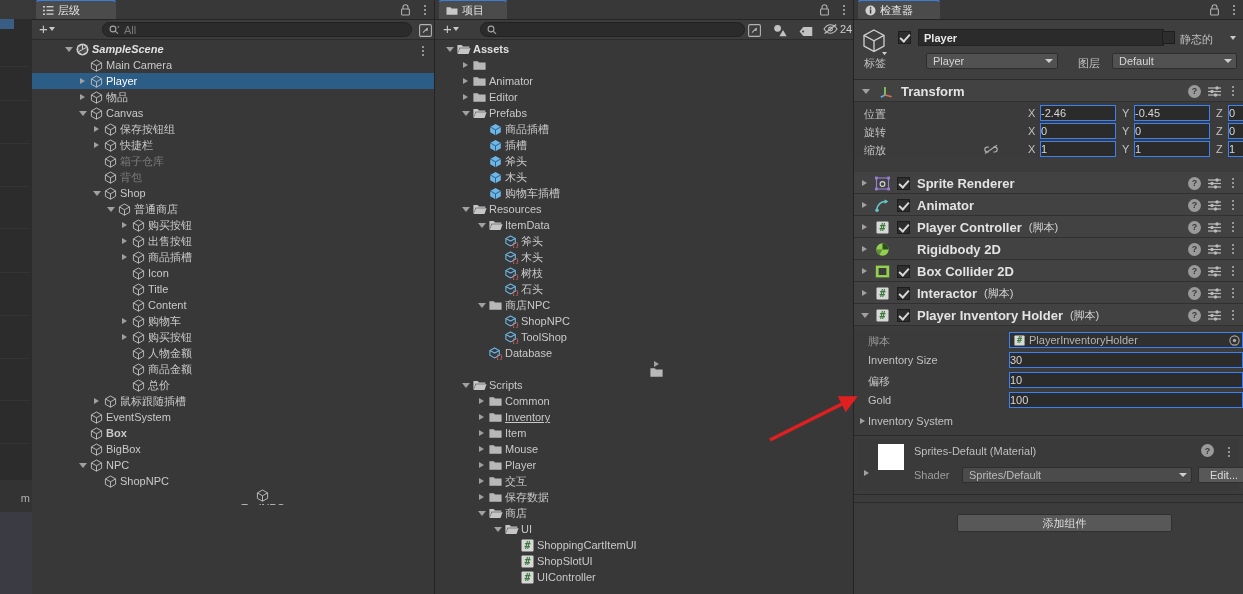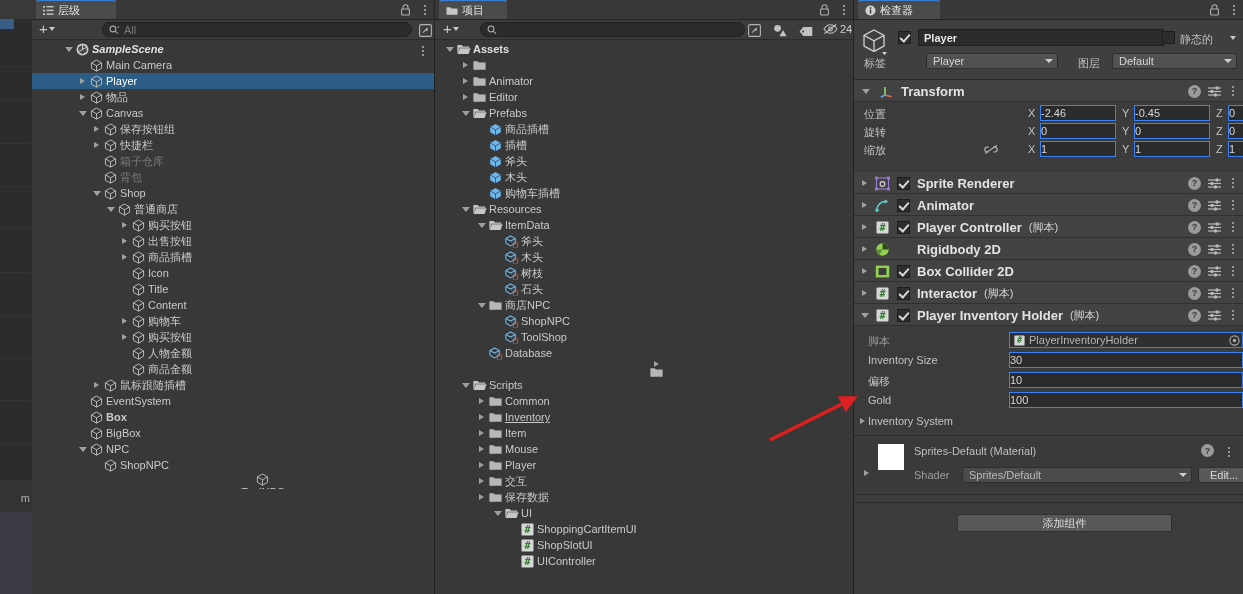--- a/index.html
+++ b/index.html
@@ -458,20 +458,31 @@
           <span class="tw"></span>
           <span class="ic">
             <svg width="13" height="13" viewBox="0 0 13 13">
               <path d="M6.5 1 L11.6 3.9 L11.6 9.3 L6.5 12.2 L1.4 9.3 L1.4 3.9 Z" fill="none" stroke="#b6b6b6" stroke-width="1"></path>
               <path d="M1.4 3.9 L6.5 6.8 L11.6 3.9" fill="none" stroke="#b6b6b6" stroke-width="1"></path>
               <path d="M6.5 6.8 L6.5 12.2" fill="none" stroke="#b6b6b6" stroke-width="1"></path>
             </svg>
           </span>
           <span class="lbl">商品金额</span>
         </div>
+        <div class="row" style="padding-left: 86px;">
+          <span class="tw"></span>
+          <span class="ic">
+            <svg width="13" height="13" viewBox="0 0 13 13">
+              <path d="M6.5 1 L11.6 3.9 L11.6 9.3 L6.5 12.2 L1.4 9.3 L1.4 3.9 Z" fill="none" stroke="#b6b6b6" stroke-width="1"></path>
+              <path d="M1.4 3.9 L6.5 6.8 L11.6 3.9" fill="none" stroke="#b6b6b6" stroke-width="1"></path>
+              <path d="M6.5 6.8 L6.5 12.2" fill="none" stroke="#b6b6b6" stroke-width="1"></path>
+            </svg>
+          </span>
+          <span class="lbl">总价</span>
+        </div>
         <div class="row" style="padding-left: 58px;">
           <span class="tw">
             <span class="arrow-r"></span>
           </span>
           <span class="ic">
             <svg width="13" height="13" viewBox="0 0 13 13">
               <path d="M6.5 1 L11.6 3.9 L11.6 9.3 L6.5 12.2 L1.4 9.3 L1.4 3.9 Z" fill="none" stroke="#b6b6b6" stroke-width="1"></path>
               <path d="M1.4 3.9 L6.5 6.8 L11.6 3.9" fill="none" stroke="#b6b6b6" stroke-width="1"></path>
               <path d="M6.5 6.8 L6.5 12.2" fill="none" stroke="#b6b6b6" stroke-width="1"></path>
             </svg>
@@ -947,20 +958,32 @@
         <div class="row" style="padding-left: 40px;">
           <span class="tw">
             <span class="arrow-r"></span>
           </span>
           <span class="ic">
             <svg width="13" height="11" viewBox="0 0 13 11">
               <path d="M0.4 1.2h4.4l1.1 1.4h6.7v7.2H0.4z" fill="#b8b8b8"></path>
             </svg>
           </span>
           <span class="lbl">保存数据</span>
+        </div>
+        <div class="row" style="padding-left: 40px;">
+          <span class="tw">
+            <span class="arrow-d"></span>
+          </span>
+          <span class="ic">
+            <svg width="14" height="11" viewBox="0 0 14 11">
+              <path d="M0.4 1h4.4l1.1 1.4h6.4v1.3H2.6L0.4 9.9z" fill="#c6c6c6"></path>
+              <path d="M2.9 4.3h10.7L11.5 10H0.6z" fill="#c6c6c6"></path>
+            </svg>
+          </span>
+          <span class="lbl">商店</span>
         </div>
         <div class="row" style="padding-left: 56px;">
           <span class="tw">
             <span class="arrow-d"></span>
           </span>
           <span class="ic">
             <svg width="14" height="11" viewBox="0 0 14 11">
               <path d="M0.4 1h4.4l1.1 1.4h6.4v1.3H2.6L0.4 9.9z" fill="#c6c6c6"></path>
               <path d="M2.9 4.3h10.7L11.5 10H0.6z" fill="#c6c6c6"></path>
             </svg>

